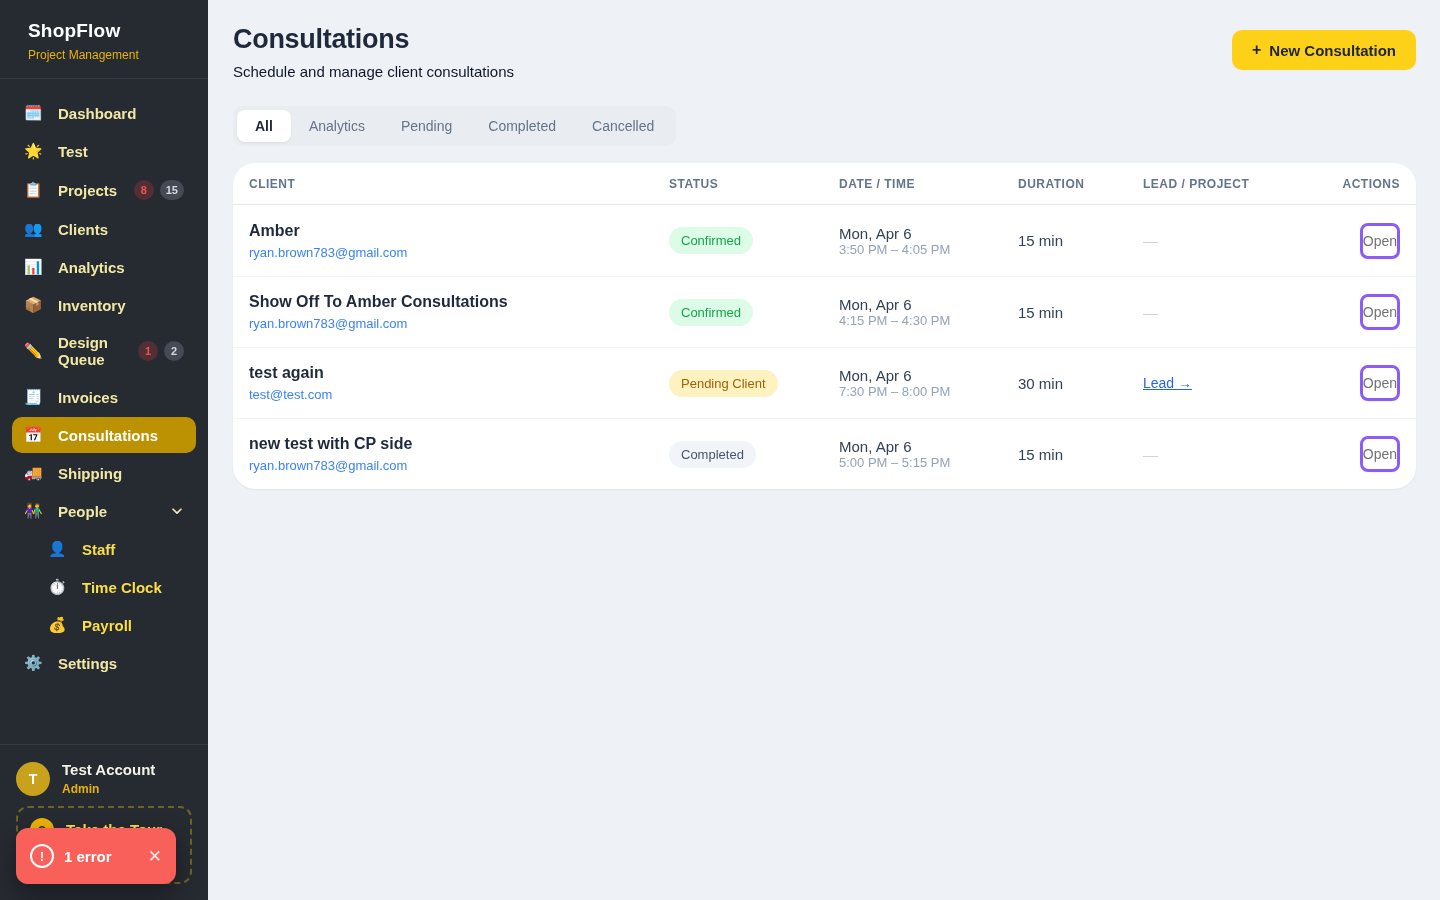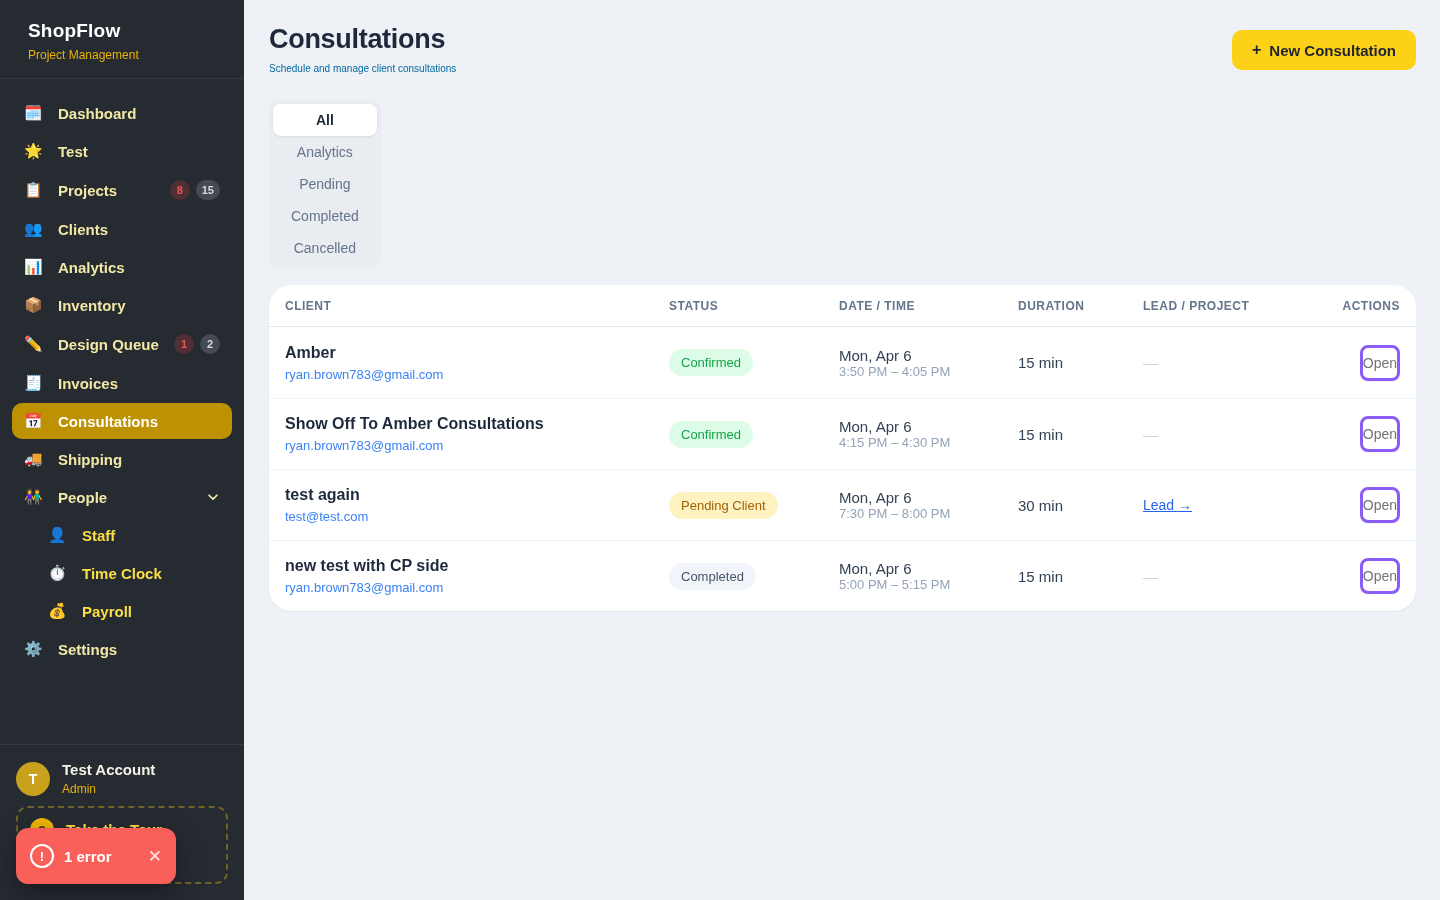--- a/index.html
+++ b/index.html
@@ -6,21 +6,21 @@
   html,body { width:1440px; height:900px; overflow:hidden; }
   body {
     font-family:"Liberation Sans", sans-serif;
     display:flex;
     background:#eef1f5;
     color:#1e293b;
   }
 
   
   .sidebar {
-    width:244px; height:900px; background:#262a31; flex-shrink:0;
+    width:208px; height:900px; background:#262a31; flex-shrink:0;
     display:flex; flex-direction:column; position:relative;
   }
   .brand { padding:20px 28px 16px; border-bottom:1px solid rgba(255,255,255,.08); }
   .brand-name { color:#ffffff; font-size:19px; font-weight:700; letter-spacing:.2px; }
   .brand-sub { color:#eab308; font-size:12px; margin-top:6px; font-weight:500; }
 
   .nav { padding:14px 0 0; flex:0 0 auto; }
   .nav-item {
     display:flex; align-items:center; gap:14px;
     margin:2px 12px; padding:9px 12px; border-radius:10px;
@@ -39,21 +39,21 @@
     margin-top:auto; border-top:1px solid rgba(255,255,255,.08);
     padding:14px 16px 16px; position:relative;
   }
   .account { display:flex; align-items:center; gap:12px; padding:2px 0 10px; cursor:pointer; }
   .avatar {
     width:34px; height:34px; border-radius:50%; background:#c9a21d;
     color:#fff; font-size:14px; font-weight:700;
     display:flex; align-items:center; justify-content:center; flex-shrink:0;
   }
   .acc-name { color:#f5f2e6; font-size:15px; font-weight:600; }
-  .acc-role { color:#eab308; font-size:12px; margin-top:4px; font-weight:400; }
+  .acc-role { color:#eab308; font-size:12px; margin-top:4px; font-weight:700; }
 
   .tour-box {
     border:2px dashed rgba(250,204,21,.35); border-radius:12px;
     height:78px; padding:10px 12px; display:flex; gap:12px; align-items:flex-start; cursor:pointer;
   }
   .tour-circle {
     width:24px; height:24px; border-radius:50%; background:#eab308; color:#3a2f04;
     font-size:13px; font-weight:700; display:flex; align-items:center; justify-content:center; flex-shrink:0;
   }
   .tour-label { color:#fde047; font-size:15px; font-weight:700; padding-top:3px; }
@@ -68,30 +68,30 @@
     color:#fff; font-size:13px; font-weight:700;
     display:flex; align-items:center; justify-content:center; flex-shrink:0;
   }
   .toast-label { color:#fff; font-size:15px; font-weight:700; }
   .toast-close { margin-left:auto; color:rgba(255,255,255,.85); font-size:17px; cursor:pointer; }
 
   
   .main { flex:1; padding:24px 24px 0 25px; }
   .main-header { display:flex; justify-content:space-between; align-items:flex-start; }
   .page-title { font-size:27px; font-weight:700; color:#1e293b; letter-spacing:-.3px; }
-  .page-sub { font-size:10px; color:#0369a1; margin-top:8px; }
+  .page-sub { font-size:15px; color:#0f172a; margin-top:8px; }
   .new-btn {
     background:#fdd118; color:#1f2430; border:none; border-radius:10px;
     font-family:inherit; font-size:15px; font-weight:700;
     padding:11px 20px; cursor:pointer; display:flex; align-items:center; gap:8px; margin-top:6px;
   }
   .new-btn .plus { font-size:16px; font-weight:700; }
 
   .tabs {
-    margin-top:26px; display:inline-flex; background:#e9ecf1; border-radius:10px; padding:4px;flex-direction:column;
+    margin-top:26px; display:inline-flex; background:#e9ecf1; border-radius:10px; padding:4px;
   }
   .tab {
     border:none; background:transparent; font-family:inherit;
     font-size:14px; font-weight:500; color:#64748b;
     padding:8px 18px; border-radius:8px; cursor:pointer;
   }
   .tab.active { background:#ffffff; color:#1e293b; font-weight:600; box-shadow:0 1px 2px rgba(15,23,42,.08); }
 
   .card {
     margin-top:17px; background:#ffffff; border-radius:22px;

